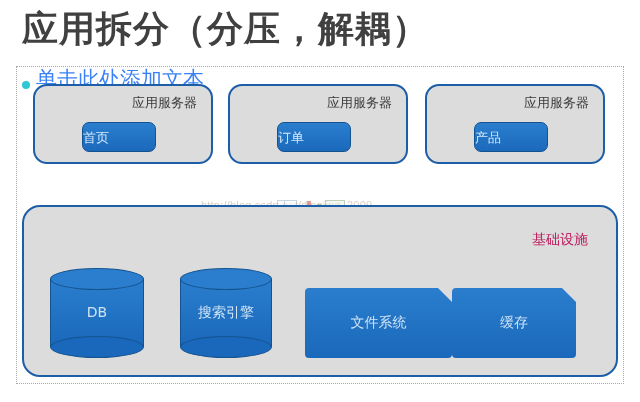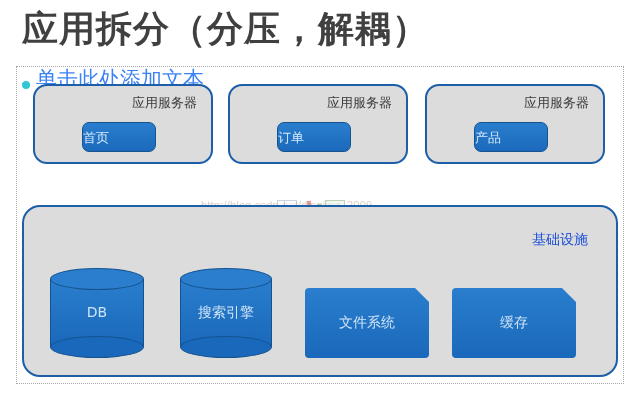--- a/index.html
+++ b/index.html
@@ -192,21 +192,21 @@
     height: 172px;
     background: #dcdcdc;
     border: 2px solid #1c5fa8;
     border-radius: 18px;
     box-sizing: border-box;
   }
   .infra-label {
     position: absolute;
     right: 28px;
     top: 24px;
-    color: #1d4ed8;
+    color: #be185d;
     font-size: 14px;
     white-space: nowrap;
     font-family: "DejaVu Sans", "Liberation Sans", sans-serif;
   }
 
   
   .cyl {
     position: absolute;
     top: 268px;
     height: 90px;
@@ -257,21 +257,21 @@
 
   
   .cut-shape {
     position: absolute;
     top: 288px;
     height: 70px;
     background: linear-gradient(180deg, #2a7ecd 0%, #1a68bb 100%);
     clip-path: polygon(0 0, calc(100% - 14px) 0, 100% 14px, 100% 100%, 0 100%);
     border-radius: 4px;
   }
-  .cut-fs    { left: 305px; width: 124px; }
+  .cut-fs    { left: 305px; width: 124px; padding-left: 23px; }
   .cut-cache { left: 452px; width: 124px; }
   .cut-text {
     position: absolute;
     left: 0; top: 26px;
     width: 100%;
     text-align: center;
     color: #cfe4f7;
     font-size: 14px;
     font-family: "DejaVu Sans", "Liberation Sans", sans-serif;
   }

